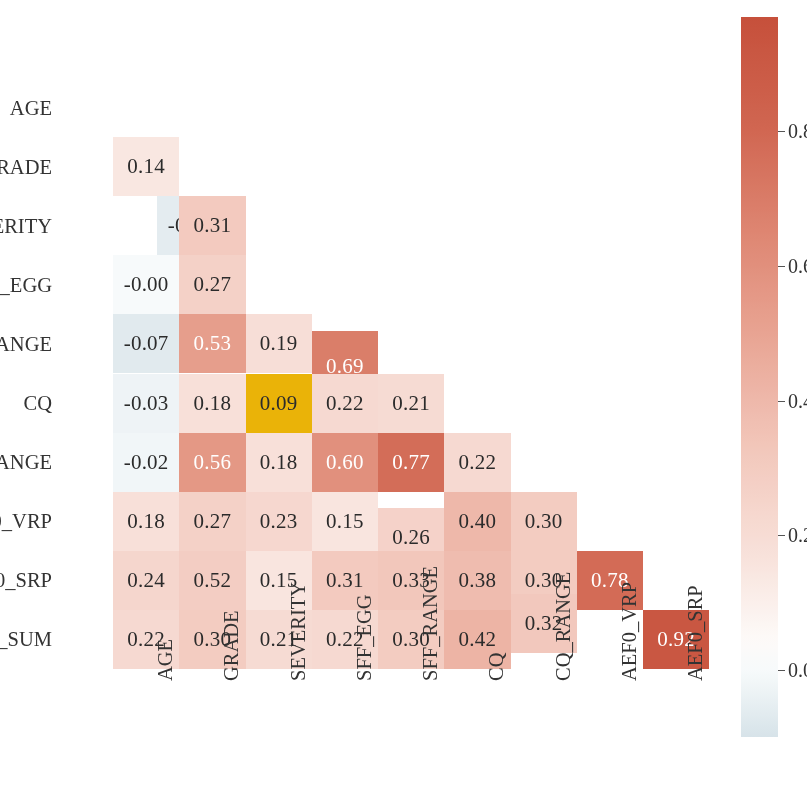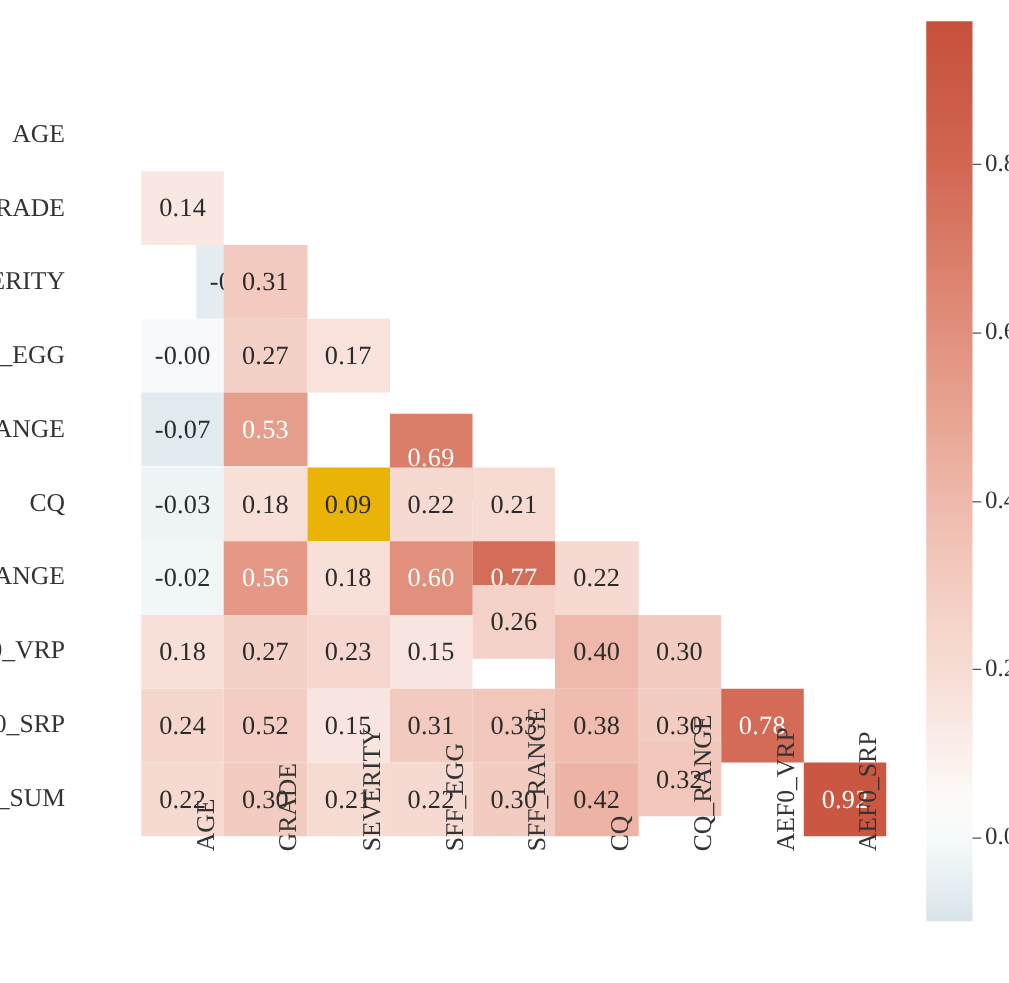--- a/index.html
+++ b/index.html
@@ -112,40 +112,40 @@
 <body>
 
 <div id="figure">
 
   <div id="heatmap">
       <div class="cell" style="left: 0px; top: 59.1px; width: 66.25px; height: 59.1px; background: rgb(249, 231, 225);">0.14</div>
       <div class="cell" style="left: 0px; top: 118.2px; width: 66.25px; height: 59.1px; background: rgb(228, 236, 240); margin-left: 44px;">-0.06</div>
       <div class="cell" style="left: 66.25px; top: 118.2px; width: 66.25px; height: 59.1px; background: rgb(243, 202, 191);">0.31</div>
       <div class="cell" style="left: 0px; top: 177.3px; width: 66.25px; height: 59.1px; background: rgb(247, 250, 251);">-0.00</div>
       <div class="cell" style="left: 66.25px; top: 177.3px; width: 66.25px; height: 59.1px; background: rgb(244, 209, 199);">0.27</div>
-      <div class="cell" style="left: 132.5px; top: 177.3px; width: 66.25px; height: 59.1px; background: rgb(248, 226, 219);">0.17</div>
       <div class="cell" style="left: 0px; top: 236.4px; width: 66.25px; height: 59.1px; background: rgb(225, 234, 238);">-0.07</div>
       <div class="cell light-text" style="left: 66.25px; top: 236.4px; width: 66.25px; height: 59.1px; background: rgb(230, 158, 140);">0.53</div>
+      <div class="cell" style="left: 132.5px; top: 236.4px; width: 66.25px; height: 59.1px; background: rgb(247, 222, 215);">0.19</div>
       <div class="cell light-text" style="left: 198.75px; top: 253px; width: 66.25px; height: 70px; background: rgb(218, 126, 105);">0.69</div>
       <div class="cell" style="left: 0px; top: 295.5px; width: 66.25px; height: 59.1px; background: rgb(238, 243, 246);">-0.03</div>
       <div class="cell" style="left: 66.25px; top: 295.5px; width: 66.25px; height: 59.1px; background: rgb(248, 224, 217);">0.18</div>
       <div class="cell" style="left: 132.5px; top: 295.5px; width: 66.25px; height: 59.1px; background: #eab308;">0.09</div>
       <div class="cell" style="left: 198.75px; top: 295.5px; width: 66.25px; height: 59.1px; background: rgb(246, 217, 209);">0.22</div>
       <div class="cell" style="left: 265px; top: 295.5px; width: 66.25px; height: 59.1px; background: rgb(246, 219, 211);">0.21</div>
       <div class="cell" style="left: 0px; top: 354.6px; width: 66.25px; height: 59.1px; background: rgb(241, 246, 248);">-0.02</div>
       <div class="cell light-text" style="left: 66.25px; top: 354.6px; width: 66.25px; height: 59.1px; background: rgb(228, 152, 133);">0.56</div>
       <div class="cell" style="left: 132.5px; top: 354.6px; width: 66.25px; height: 59.1px; background: rgb(248, 224, 217);">0.18</div>
       <div class="cell light-text" style="left: 198.75px; top: 354.6px; width: 66.25px; height: 59.1px; background: rgb(225, 144, 125);">0.60</div>
       <div class="cell light-text" style="left: 265px; top: 354.6px; width: 66.25px; height: 59.1px; background: rgb(211, 109, 88);">0.77</div>
       <div class="cell" style="left: 331.25px; top: 354.6px; width: 66.25px; height: 59.1px; background: rgb(246, 217, 209);">0.22</div>
       <div class="cell" style="left: 0px; top: 413.7px; width: 66.25px; height: 59.1px; background: rgb(248, 224, 217);">0.18</div>
       <div class="cell" style="left: 66.25px; top: 413.7px; width: 66.25px; height: 59.1px; background: rgb(244, 209, 199);">0.27</div>
       <div class="cell" style="left: 132.5px; top: 413.7px; width: 66.25px; height: 59.1px; background: rgb(246, 215, 207);">0.23</div>
       <div class="cell" style="left: 198.75px; top: 413.7px; width: 66.25px; height: 59.1px; background: rgb(249, 229, 223);">0.15</div>
-      <div class="cell" style="left: 265px; top: 390px; width: 66.25px; height: 59.1px; background: rgb(245, 210, 201);">0.26</div>
+      <div class="cell" style="left: 265px; top: 430px; width: 66.25px; height: 59.1px; background: rgb(245, 210, 201);">0.26</div>
       <div class="cell" style="left: 331.25px; top: 413.7px; width: 66.25px; height: 59.1px; background: rgb(238, 184, 170);">0.40</div>
       <div class="cell" style="left: 397.5px; top: 413.7px; width: 66.25px; height: 59.1px; background: rgb(243, 204, 193);">0.30</div>
       <div class="cell" style="left: 0px; top: 472.8px; width: 66.25px; height: 59.1px; background: rgb(245, 214, 205);">0.24</div>
       <div class="cell" style="left: 66.25px; top: 472.8px; width: 66.25px; height: 59.1px; background: rgb(243, 205, 195);">0.52</div>
       <div class="cell" style="left: 132.5px; top: 472.8px; width: 66.25px; height: 59.1px; background: rgb(249, 229, 223);">0.15</div>
       <div class="cell" style="left: 198.75px; top: 472.8px; width: 66.25px; height: 59.1px; background: rgb(243, 202, 191);">0.31</div>
       <div class="cell" style="left: 265px; top: 472.8px; width: 66.25px; height: 59.1px; background: rgb(242, 199, 187);">0.33</div>
       <div class="cell" style="left: 331.25px; top: 472.8px; width: 66.25px; height: 59.1px; background: rgb(239, 188, 175);">0.38</div>
       <div class="cell" style="left: 397.5px; top: 472.8px; width: 66.25px; height: 59.1px; background: rgb(243, 204, 193);">0.30</div>
       <div class="cell light-text" style="left: 463.75px; top: 472.8px; width: 66.25px; height: 59.1px; background: rgb(211, 107, 86);">0.78</div>

